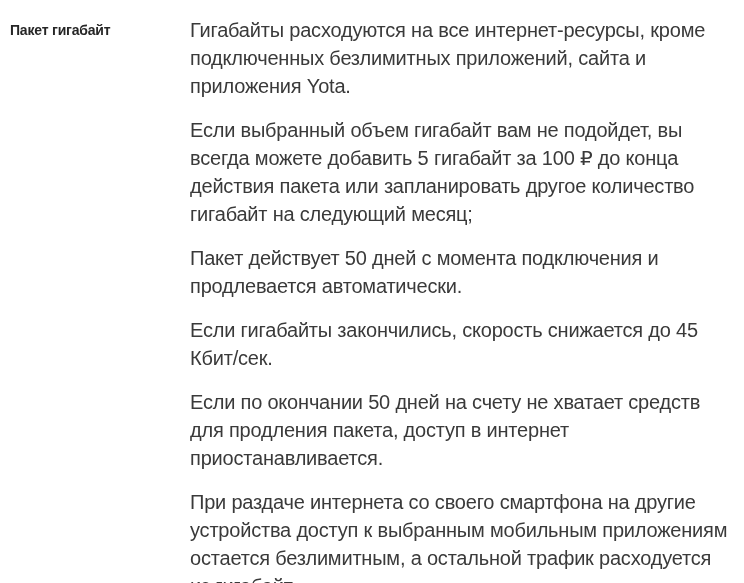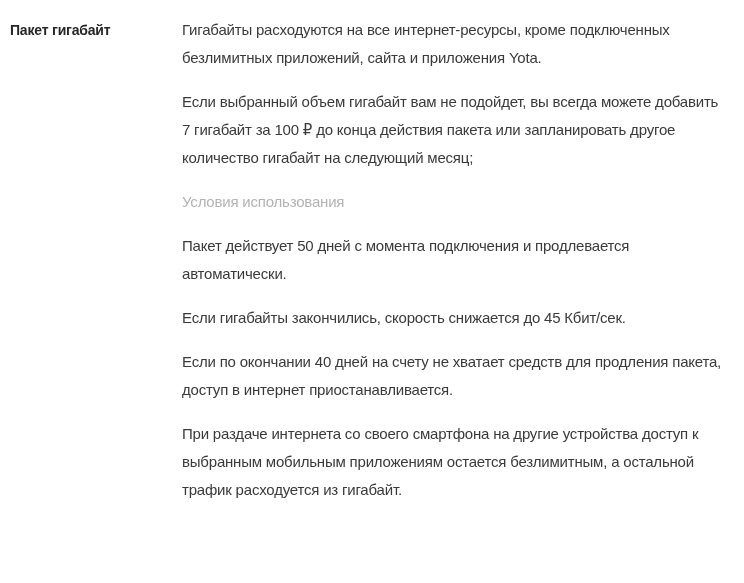--- a/index.html
+++ b/index.html
@@ -29,42 +29,41 @@
     font-weight: bold;
     line-height: 28px;
     letter-spacing: -0.2px;
     color: var(--heading, #262626);
   }
   .content-col {
     flex: 1 1 auto;
     max-width: 552px;
   }
   .content-col p {
-    margin: 0 0 16px 0;
-    font-size: 15px;
+    margin: 0 0 16px 8px;
+    font-size: 20px;
     line-height: 28px;
     letter-spacing: -0.2px;
     color: var(--body, #3a3a3a);
   }
   .content-col p.muted {
     color: var(--muted, #b3b3b3);
   }
   .content-col p:last-child {
     margin-bottom: 0;
   }
 </style>
 </head>
 <body style="--bg: #ffffff; --heading: #262626; --body: #3a3a3a; --muted: #b3b3b3;">
 
 <div class="row">
   <div class="label-col">
     <h3 class="row-title">Пакет гигабайт</h3>
   </div>
   <div class="content-col">
     <p>Гигабайты расходуются на все интернет-ресурсы, кроме подключенных безлимитных приложений, сайта и приложения Yota.</p>
-    <p>Если выбранный объем гигабайт вам не подойдет, вы всегда можете добавить 7 гигабайт за 100 ₽ до конца действия пакета или запланировать другое количество гигабайт на следующий месяц;</p>
-    <p class="muted">Условия использования</p>
+    <p>Если выбранный объем гигабайт вам не подойдет, вы всегда можете добавить 5 гигабайт за 100 ₽ до конца действия пакета или запланировать другое количество гигабайт на следующий месяц;</p>
     <p>Пакет действует 50 дней с момента подключения и продлевается автоматически.</p>
     <p>Если гигабайты закончились, скорость снижается до 45 Кбит/сек.</p>
-    <p>Если по окончании 40 дней на счету не хватает средств для продления пакета, доступ в интернет приостанавливается.</p>
+    <p>Если по окончании 50 дней на счету не хватает средств для продления пакета, доступ в интернет приостанавливается.</p>
     <p>При раздаче интернета со своего смартфона на другие устройства доступ к выбранным мобильным приложениям остается безлимитным, а остальной трафик расходуется из гигабайт.</p>
   </div>
 </div>
 
 </body></html>

